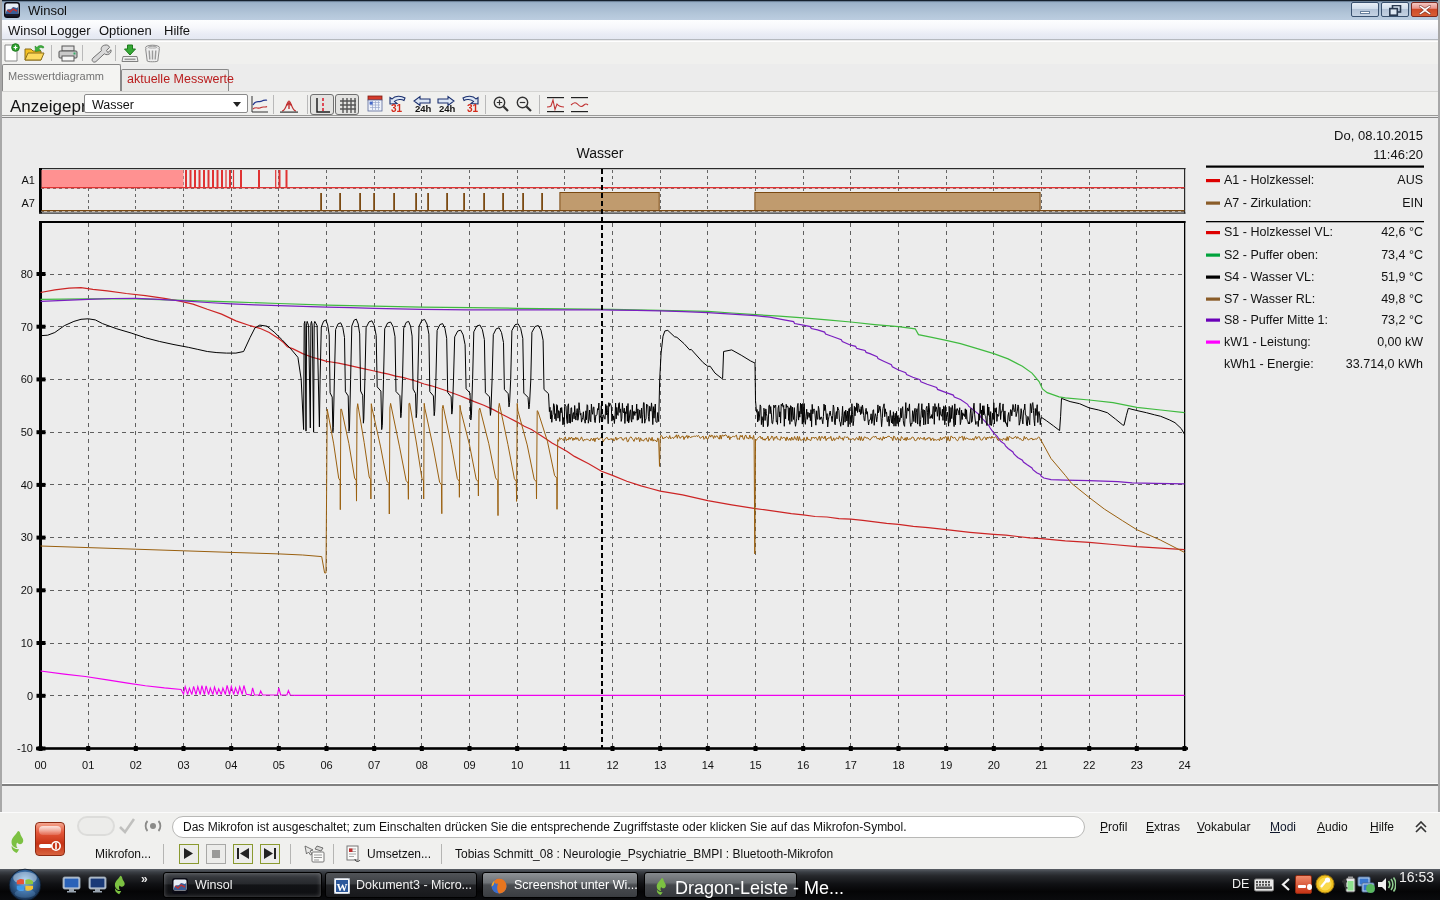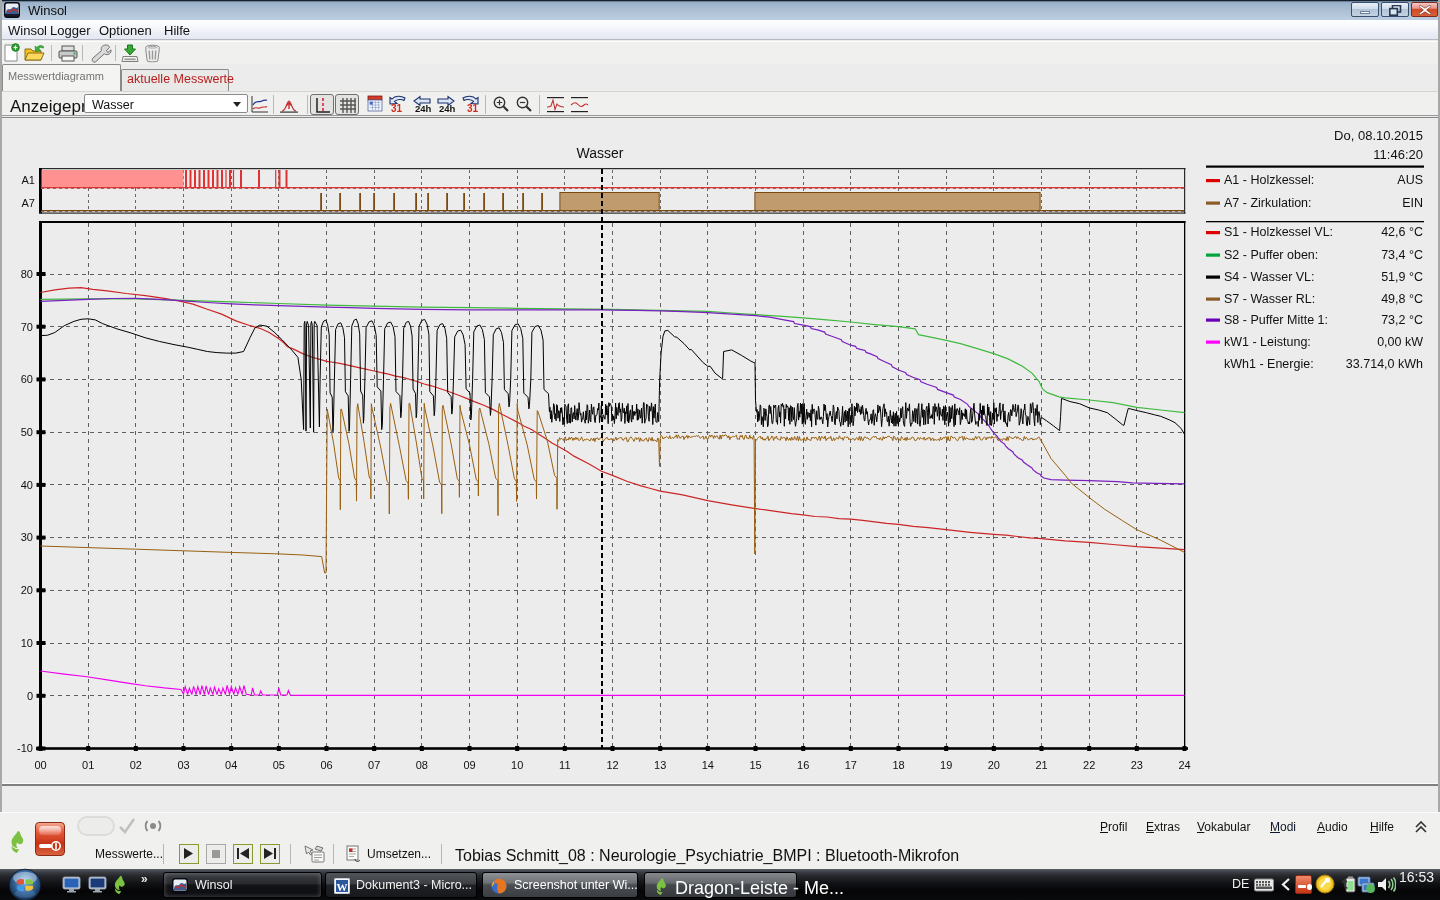--- a/index.html
+++ b/index.html
@@ -360,32 +360,35 @@
 
  <svg class="abs" style="left:118px;top:5px" width="18" height="16">
       <path d="M2 9 L7 14 L16 1" stroke="#c0c0be" stroke-width="2.5" fill="none"></path>
     </svg>
 
  <svg class="abs" style="left:143px;top:5px" width="20" height="16" viewBox="0 0 20 16">
   <circle cx="10" cy="8" r="3" fill="#8a8a88"></circle>
   <path d="M4.5 3 C2 5.5 2 10.5 4.5 13 M15.5 3 C18 5.5 18 10.5 15.5 13" stroke="#8a8a88" stroke-width="1.8" fill="none"></path>
  </svg>
 
+ <div class="abs" style="left:172px;top:3px;width:913px;height:22px;background:#fff;border:1px solid #b8b8b6;border-radius:11px">
+   <span class="abs" style="left:10px;top:3px;font-size:12px;color:#111;white-space:nowrap">Das Mikrofon ist ausgeschaltet; zum Einschalten drücken Sie die entsprechende Zugriffstaste oder klicken Sie auf das Mikrofon-Symbol.</span>
+ </div>
 
  <span class="abs" style="left:1100px;top:7px;font-size:12px;color:#111"><u>P</u>rofil</span>
  <span class="abs" style="left:1146px;top:7px;font-size:12px;color:#111"><u>E</u>xtras</span>
  <span class="abs" style="left:1197px;top:7px;font-size:12px;color:#111"><u>V</u>okabular</span>
  <span class="abs" style="left:1270px;top:7px;font-size:12px;color:#0f172a"><u>M</u>odi</span>
  <span class="abs" style="left:1317px;top:7px;font-size:12px;color:#111"><u>A</u>udio</span>
  <span class="abs" style="left:1370px;top:7px;font-size:12px;color:#111"><u>H</u>ilfe</span>
  <svg class="abs" style="left:1414px;top:8px" width="14" height="12">
       <path d="M2 6 L7 1 L12 6 M2 11 L7 6 L12 11" stroke="#333" stroke-width="1.6" fill="none"></path>
     </svg>
 
- <span class="abs" style="left:95px;top:34px;font-size:12px;color:#111">Messwerte...</span>
+ <span class="abs" style="left:95px;top:34px;font-size:12px;color:#111">Mikrofon...</span>
  <div class="abs" style="left:163px;top:31px;width:1px;height:20px;background:#b5b5b3"></div>
  <div class="abs" style="left:179px;top:31px;width:20px;height:20px;background:#ececea;border:1.5px solid #8a9a30">
       <svg class="abs" style="left:4px;top:3px" width="10" height="11">
         <path d="M0 0 L9 5.5 L0 11 Z" fill="#222"></path>
       </svg>
     </div>
  <div class="abs" style="left:206px;top:31px;width:20px;height:20px;background:#ececea;border:1.5px solid #a8a8a6">
       <div class="abs" style="left:4.5px;top:4.5px;width:8px;height:8px;background:#9a9a98"></div>
     </div>
  <div class="abs" style="left:233px;top:31px;width:20px;height:20px;background:#ececea;border:1.5px solid #8a9a30">
@@ -411,21 +414,21 @@
  <div class="abs" style="left:333px;top:31px;width:1px;height:20px;background:#b5b5b3"></div>
 
  <svg class="abs" style="left:346px;top:32px" width="16" height="19" viewBox="0 0 16 19">
    <rect x="1" y="1" width="11" height="14" fill="#fbfbf9" stroke="#777"></rect>
    <path d="M3 4 H10 M3 6.5 H10 M3 9 H10 M3 11.5 H8" stroke="#aaa" stroke-width="1"></path>
    <rect x="3" y="3.5" width="3.5" height="3.5" fill="#c03030"></rect>
    <path d="M9 14 C9 17 13 17 14 15" stroke="#333" fill="none"></path>
  </svg>
  <span class="abs" style="left:367px;top:34px;font-size:12px;color:#111">Umsetzen...</span>
  <div class="abs" style="left:441px;top:31px;width:1px;height:20px;background:#b5b5b3"></div>
- <span class="abs" style="left:455px;top:34px;font-size:16px;color:#111">Tobias Schmitt_08 : Neurologie_Psychiatrie_BMPI : Bluetooth-Mikrofon</span>
+ <span class="abs" style="left:455px;top:34px;font-size:12px;color:#111">Tobias Schmitt_08 : Neurologie_Psychiatrie_BMPI : Bluetooth-Mikrofon</span>
 </div>
 
 <div class="abs" style="left:0;top:869px;width:1440px;height:31px;background:linear-gradient(#5a5f66 0%,#3a3e44 10%,#26282c 22%,#101114 48%,#050506 72%,#0a0b0d 100%)">
 
  <svg class="abs" style="left:7px;top:-1px" width="36" height="34" viewBox="0 0 38 36">
   <defs>
    <radialGradient id="orb" cx="50%" cy="38%" r="68%">
     <stop offset="0%" stop-color="#8cc4ee"></stop>
           <stop offset="42%" stop-color="#3a6ea6"></stop>
           <stop offset="82%" stop-color="#1a3658"></stop>

